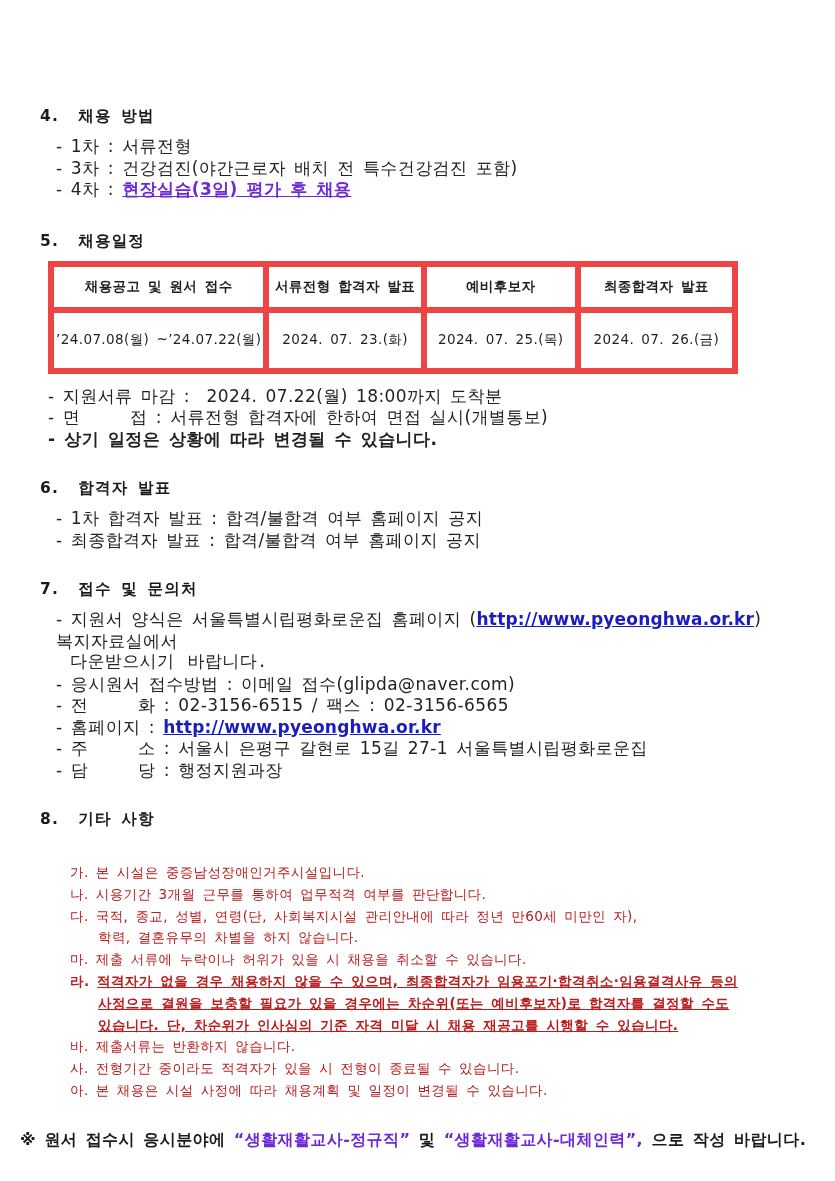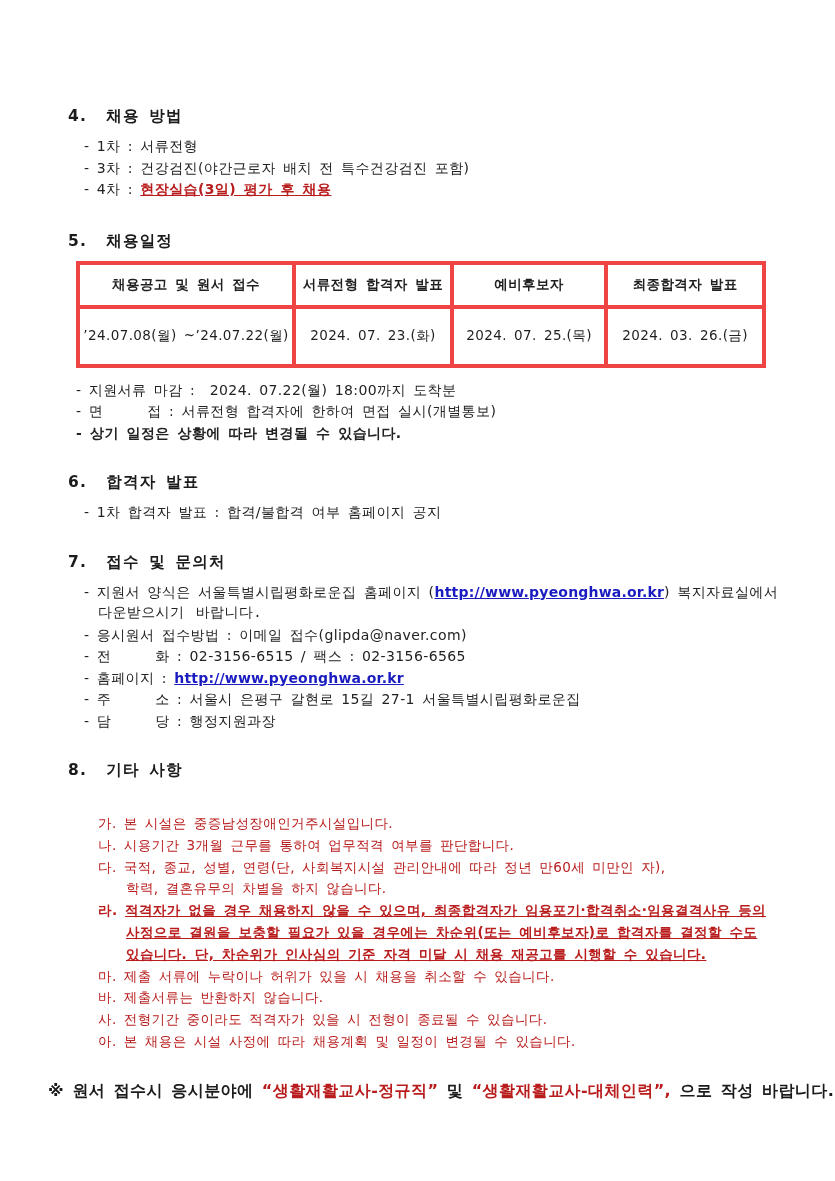--- a/index.html
+++ b/index.html
@@ -3,44 +3,44 @@
 <meta charset="utf-8">
 <style>
   html,body{margin:0;padding:0;background:#ffffff;}
   body{
     width:835px;height:1181px;
     font-family:"DejaVu Sans","Liberation Sans",sans-serif;
     color:#1f1f1f;
   }
   .page{
     position:relative;width:835px;height:1181px;background:#ffffff;overflow:hidden;
-    box-sizing:border-box;padding:106px 50px 0 68px;
+    box-sizing:border-box;padding:106px 50px 0 40px;
   }
   .heading{
     font-size:15.5px;font-weight:bold;letter-spacing:1.2px;word-spacing:3px;
     margin:0 0 9px 0;white-space:pre-wrap;color:#1b1b1b;
   }
   .line{
-    font-size:14px;line-height:21.5px;letter-spacing:0.4px;word-spacing:2.5px;
+    font-size:17px;line-height:21.5px;letter-spacing:0.4px;word-spacing:2.5px;
     white-space:pre-wrap;margin:0 0 0 16px;color:#222;
   }
   .section{margin-bottom:28px;}
   .sec4{margin-bottom:30px;}
-  .red{color:#b91c1c;}
+  .red{color:#6d28d9;}
   .bold{font-weight:bold;}
   .u{text-decoration:underline;}
   .link{
     color:#1a1cc0;font-weight:bold;text-decoration:underline;cursor:pointer;
     letter-spacing:0.2px;word-spacing:normal;
   }
   table.schedule{
     border-collapse:collapse;margin:2px 0 12px 8px;width:690px;table-layout:fixed;
   }
   table.schedule th,table.schedule td{
-    border:4px solid #ef4444;text-align:center;vertical-align:middle;
+    border:6px solid #ef4444;text-align:center;vertical-align:middle;
     font-size:13.5px;letter-spacing:0.4px;word-spacing:2.5px;white-space:pre-wrap;
   }
   table.schedule th{height:38px;font-weight:bold;background:#ffffff;}
   table.schedule td{height:53px;font-weight:normal;}
   .notes .line{margin-left:8px;}
   .sub7{margin-left:30px;font-family:Liberation Mono, monospace;}
   .sec8 .heading{margin-bottom:32px;}
   .sec8 .item{
     font-size:13.5px;line-height:21.8px;letter-spacing:0.4px;word-spacing:2.5px;
     white-space:pre-wrap;margin:0 0 0 30px;padding-left:28px;text-indent:-28px;color:#b91c1c;
@@ -75,57 +75,58 @@
           <tr>
         <th>채용공고 및 원서 접수</th>
         <th>서류전형 합격자 발표</th>
         <th>예비후보자</th>
         <th>최종합격자 발표</th>
       </tr>
       <tr>
         <td>’24.07.08(월) ~’24.07.22(월)</td>
         <td>2024. 07. 23.(화)</td>
         <td>2024. 07. 25.(목)</td>
-        <td>2024. 03. 26.(금)</td>
+        <td>2024. 07. 26.(금)</td>
       </tr>
     </tbody>
       </table>
     <div class="notes">
       <div class="line">- 지원서류 마감 :  2024. 07.22(월) 18:00까지 도착분</div>
       <div class="line">- 면      접 : 서류전형 합격자에 한하여 면접 실시(개별통보)</div>
       <div class="line bold">- 상기 일정은 상황에 따라 변경될 수 있습니다.</div>
     </div>
   </div>
 
   <div class="section">
     <div class="heading">6.  합격자 발표</div>
     <div class="line">- 1차 합격자 발표 : 합격/불합격 여부 홈페이지 공지</div>
+    <div class="line">- 최종합격자 발표 : 합격/불합격 여부 홈페이지 공지</div>
   </div>
 
   <div class="section">
     <div class="heading">7.  접수 및 문의처</div>
     <div class="line"><span>- 지원서 양식은 서울특별시립평화로운집 홈페이지 (</span><span class="link">http://www.pyeonghwa.or.kr</span><span>) 복지자료실에서</span></div>
     <div class="line sub7">다운받으시기 바랍니다.</div>
     <div class="line">- 응시원서 접수방법 : 이메일 접수(glipda@naver.com)</div>
     <div class="line">- 전      화 : 02-3156-6515 / 팩스 : 02-3156-6565</div>
     <div class="line"><span>- 홈페이지 : </span><span class="link">http://www.pyeonghwa.or.kr</span></div>
     <div class="line">- 주      소 : 서울시 은평구 갈현로 15길 27-1 서울특별시립평화로운집</div>
     <div class="line">- 담      당 : 행정지원과장</div>
   </div>
 
   <div class="section sec8">
     <div class="heading">8.  기타 사항</div>
     <div class="item">가. 본 시설은 중증남성장애인거주시설입니다.</div>
     <div class="item">나. 시용기간 3개월 근무를 통하여 업무적격 여부를 판단합니다.</div>
     <div class="item">다. 국적, 종교, 성별, 연령(단, 사회복지시설 관리안내에 따라 정년 만60세 미만인 자),
 학력, 결혼유무의 차별을 하지 않습니다.</div>
+    <div class="item">마. 제출 서류에 누락이나 허위가 있을 시 채용을 취소할 수 있습니다.</div>
     <div class="item red bold"><span>라. </span><span class="u">적격자가 없을 경우 채용하지 않을 수 있으며, 최종합격자가 임용포기·합격취소·임용결격사유 등의
 사정으로 결원을 보충할 필요가 있을 경우에는 차순위(또는 예비후보자)로 합격자를 결정할 수도
 있습니다. 단, 차순위가 인사심의 기준 자격 미달 시 채용 재공고를 시행할 수 있습니다.</span></div>
-    <div class="item">마. 제출 서류에 누락이나 허위가 있을 시 채용을 취소할 수 있습니다.</div>
     <div class="item">바. 제출서류는 반환하지 않습니다.</div>
     <div class="item">사. 전형기간 중이라도 적격자가 있을 시 전형이 종료될 수 있습니다.</div>
     <div class="item">아. 본 채용은 시설 사정에 따라 채용계획 및 일정이 변경될 수 있습니다.</div>
   </div>
 
   <div class="footnote"><span>※ 원서 접수시 응시분야에 </span><span class="red">“생활재활교사-정규직”</span><span> 및 </span><span class="red">“생활재활교사-대체인력”,</span><span> 으로 작성 바랍니다.</span></div>
 
 </div>
 
 </body></html>

